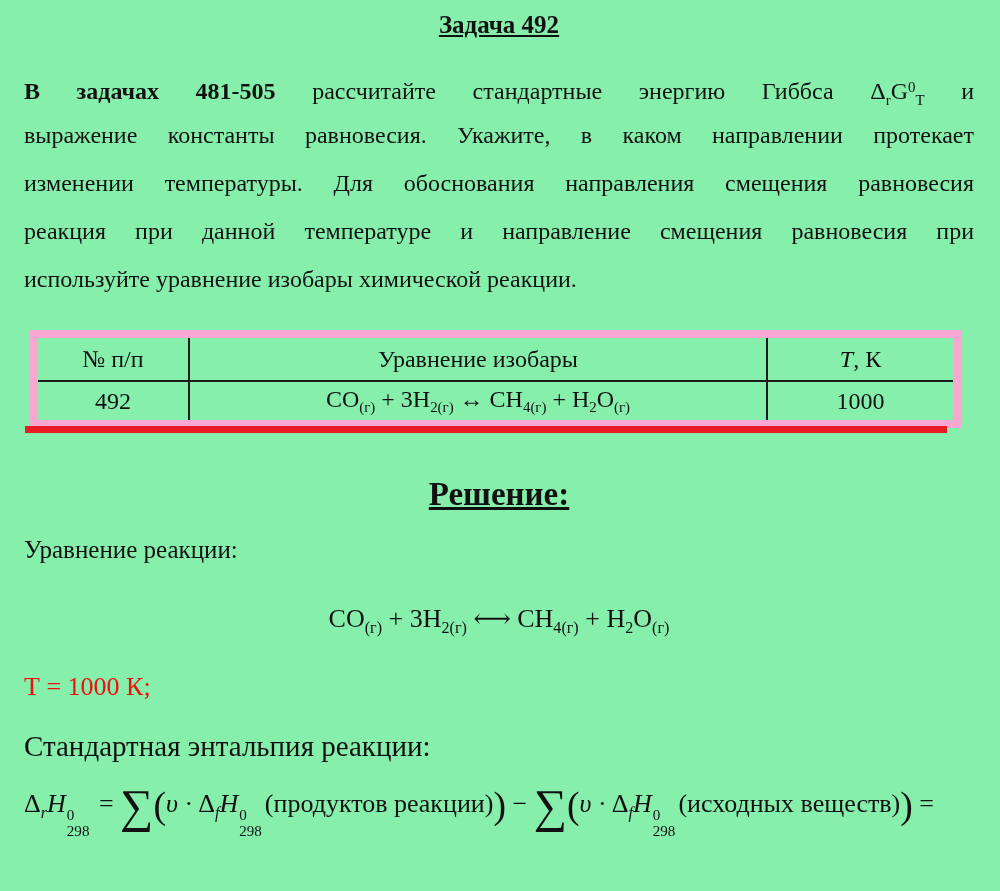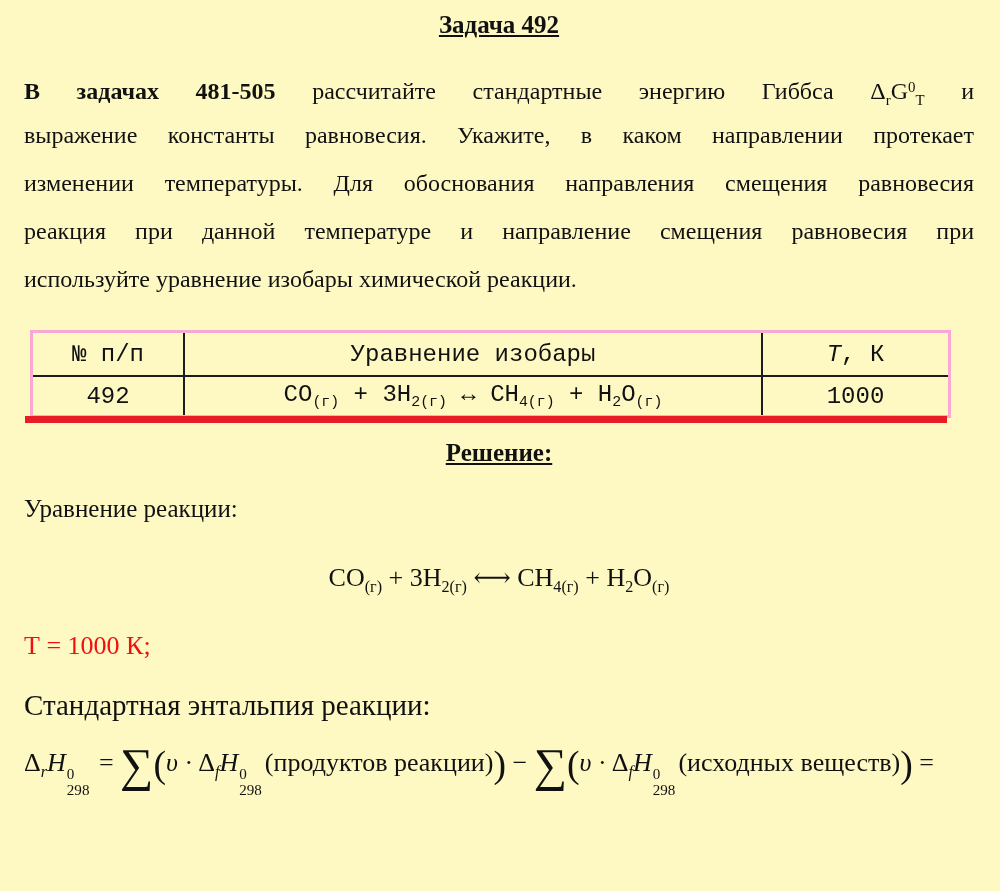--- a/index.html
+++ b/index.html
@@ -1,43 +1,43 @@
 <!DOCTYPE html>
 <html><head>
 <meta charset="utf-8">
 <style>
   html,body{margin:0;padding:0;}
   body{
     width:1000px;height:891px;overflow:hidden;background:#ffffff;
     font-family:"Liberation Serif","DejaVu Serif",serif;color:#111;
   }
-  .page{position:relative;width:1000px;height:891px;overflow:hidden;background:#fef9c3;}
+  .page{position:relative;width:1000px;height:891px;overflow:hidden;background:#86efac;}
   .content{padding:0 26px 0 24px;}
 
   .title{
     margin-top:9px;text-align:center;font-size:25px;font-weight:bold;
     text-decoration:underline;line-height:31px;
   }
 
   .intro{margin-top:23px;}
   .iline{
     font-size:24px;line-height:48px;height:48px;
     text-align:justify;text-align-last:justify;white-space:nowrap;
   }
   .iline.last{text-align-last:left;}
 
   .tablewrap{position:relative;margin:27px 0 0 6px;width:917px;}
-  table.rxn{border-collapse:collapse;width:917px;table-layout:fixed;border:3px solid #f9a8d4;font-family:Liberation Mono, monospace;}
+  table.rxn{border-collapse:collapse;width:917px;table-layout:fixed;border:8px solid #f9a8d4;}
   table.rxn td{border:2px solid #1c1c1c;text-align:center;vertical-align:middle;font-size:24px;padding:0;}
   table.rxn tr.hdr td{height:42px;}
   table.rxn tr.dat td{height:38px;}
   .c1{width:150px;} .c2{width:576px;} .c3{width:185px;}
   .redbar{position:absolute;left:-5px;width:922px;bottom:-5px;height:7px;}
 
-  .sol-heading{margin-top:20px;text-align:center;font-size:25px;font-weight:bold;
+  .sol-heading{margin-top:51px;text-align:center;font-size:33px;font-weight:bold;
     text-decoration:underline;line-height:30px;}
   .eq-label{margin-top:26px;font-size:25px;line-height:30px;}
   .reaction{margin-top:34px;text-align:center;font-size:26px;line-height:40px;}
   .temp{margin-top:24px;font-size:26px;line-height:30px;}
   .enth-label{margin-top:29px;font-size:29px;line-height:30px;}
   .formula{margin-top:15px;font-size:26px;line-height:56px;white-space:nowrap;}
   .formula2{margin-top:6px;font-size:26px;line-height:50px;white-space:nowrap;}
 
   
   .m-sub{font-size:0.62em;vertical-align:-0.35em;}

